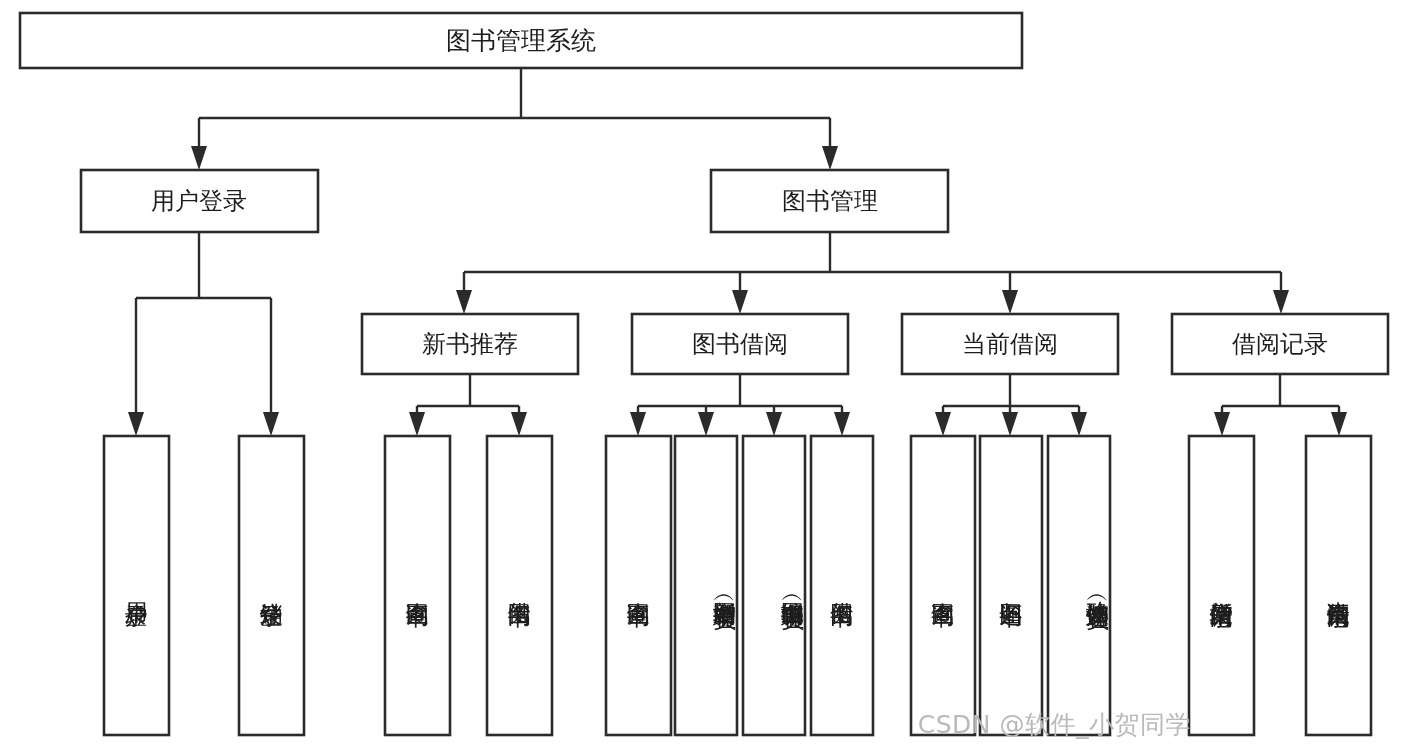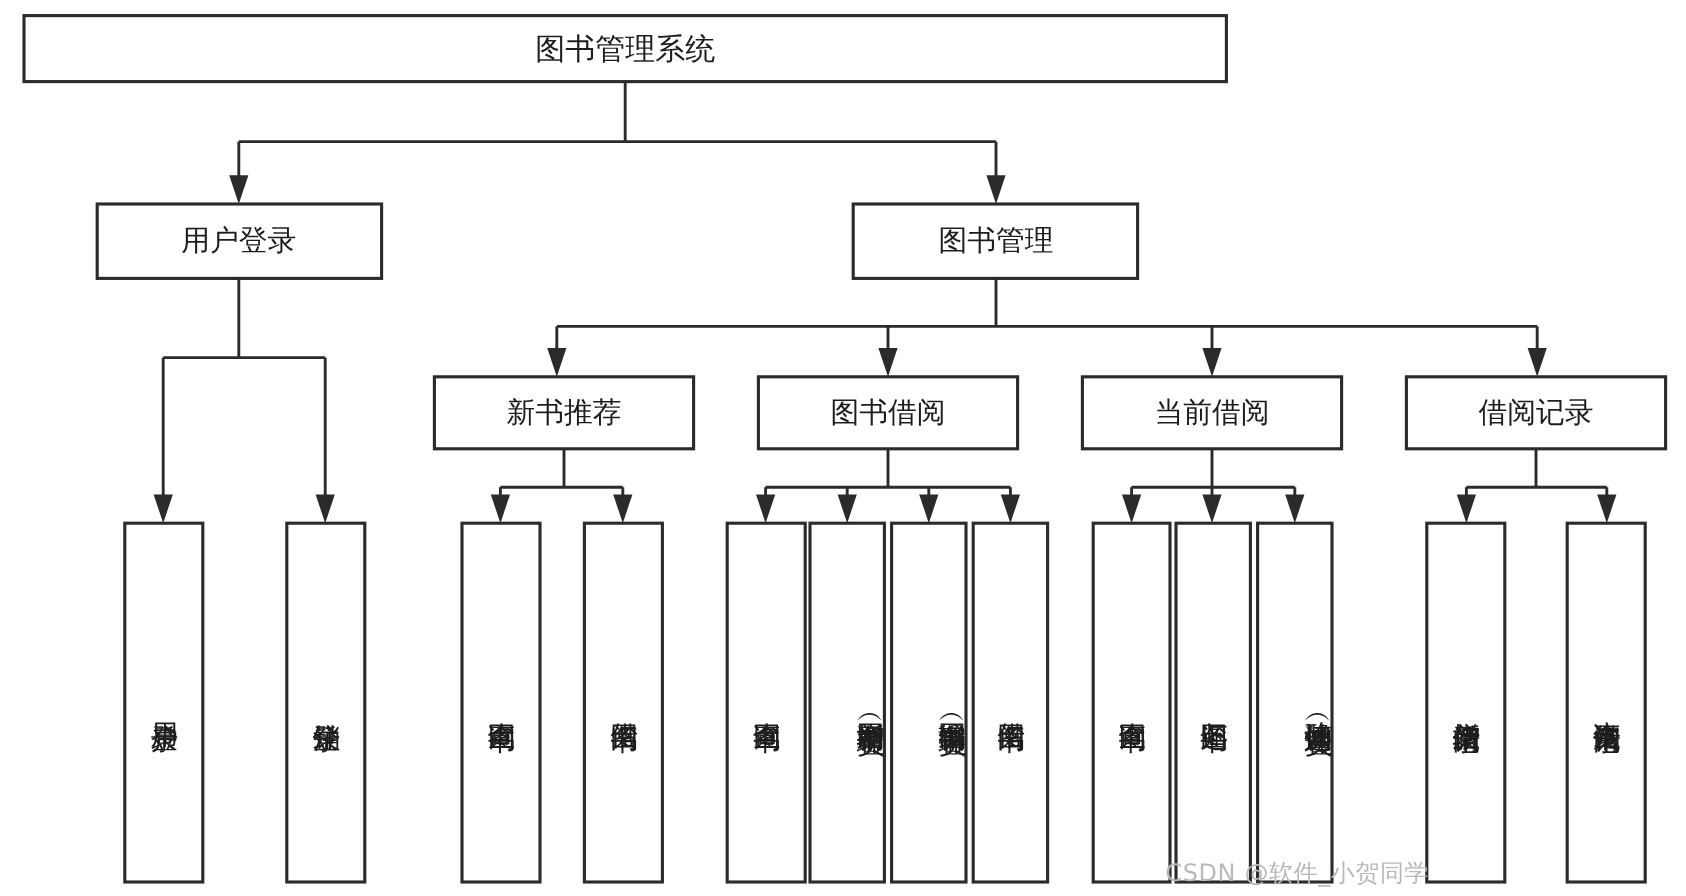--- a/index.html
+++ b/index.html
@@ -69,21 +69,21 @@
     display: flex;
     align-items: center;
     justify-content: center;
     pointer-events: none;
   }
   .watermark {
     position: absolute;
     right: 12px;
     bottom: 6px;
     font-family: "DejaVu Sans", "Liberation Sans", sans-serif;
-    font-size: 20px;
+    font-size: 25px;
     color: #b9b9b9;
     white-space: nowrap;
     letter-spacing: 0.5px;
   }
 </style>
 </head>
 <body>
 
 <div id="diagram-root">
 

